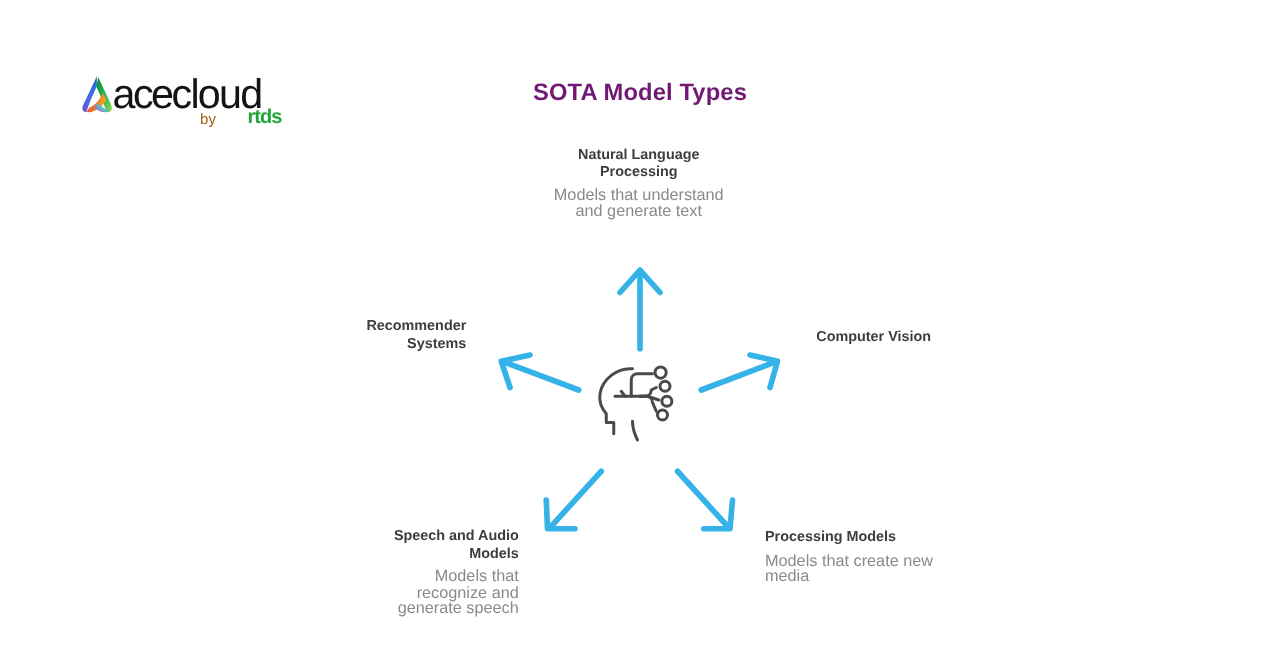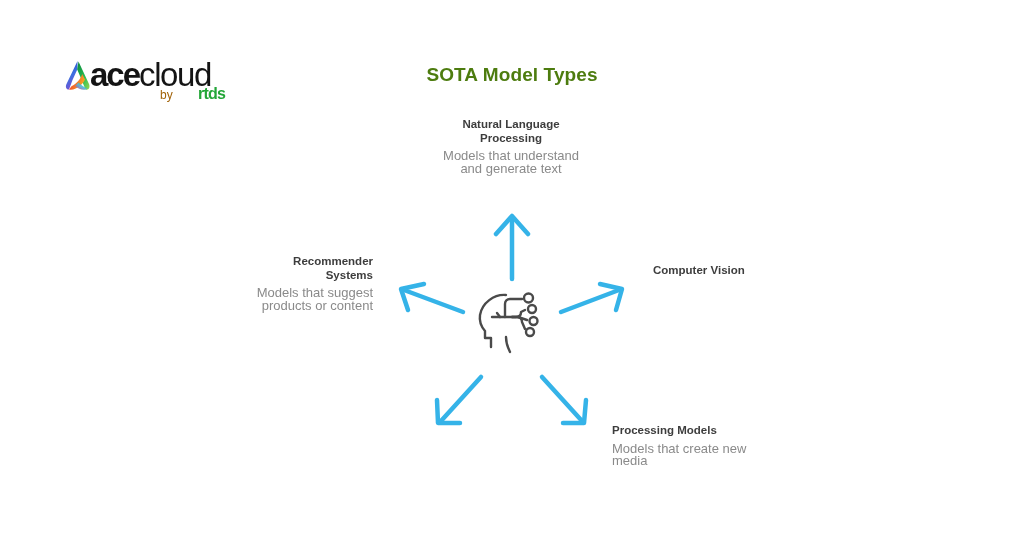--- a/index.html
+++ b/index.html
@@ -34,21 +34,21 @@
   .logo-word {
     position: absolute;
     left: 28px;
     top: -1px;
     font-size: 33px;
     line-height: 36px;
     letter-spacing: -1.4px;
     color: #141414;
     font-weight: 400;
   }
-  .logo-word .lw-bold { font-weight: 700; letter-spacing: -2px; margin-top: 44px; }
+  .logo-word .lw-bold { font-weight: 400; letter-spacing: -2px; margin-top: 44px; }
   .logo-by {
     position: absolute;
     left: 98px;
     top: 30px;
     font-size: 12px;
     color: #a16207;
     font-weight: 400;
     letter-spacing: .2px;
   }
   .logo-rtds {
@@ -63,21 +63,21 @@
 
   
   .page-title {
     position: absolute;
     left: 0;
     top: 64px;
     width: 1024px;
     text-align: center;
     font-size: 19px;
     font-weight: 700;
-    color: #4d7c0f;
+    color: #701a75;
     letter-spacing: .1px;
   }
 
   
   .stage {
     position: absolute;
     left: 0;
     top: 0;
     width: 1024px;
     height: 476px;
@@ -223,22 +223,25 @@
     <p class="node-title">Natural Language Processing</p>
     <p class="node-desc">Models that understand and generate text</p>
   </div>
 
   <div class="node node-cv align-left">
     <p class="node-title">Computer Vision</p>
   </div>
 
   <div class="node node-rec align-right">
     <p class="node-title">Recommender Systems</p>
-    <p class="node-desc">Models that suggest products or content</p>
-  </div>
-
+  </div>
+
+  <div class="node node-speech align-right">
+    <p class="node-title">Speech and Audio Models</p>
+    <p class="node-desc">Models that recognize and generate speech</p>
+  </div>
 
   <div class="node node-gen align-left">
     <p class="node-title">Processing Models</p>
     <p class="node-desc">Models that create new media</p>
   </div>
 
 </div>
 
 </body></html>

